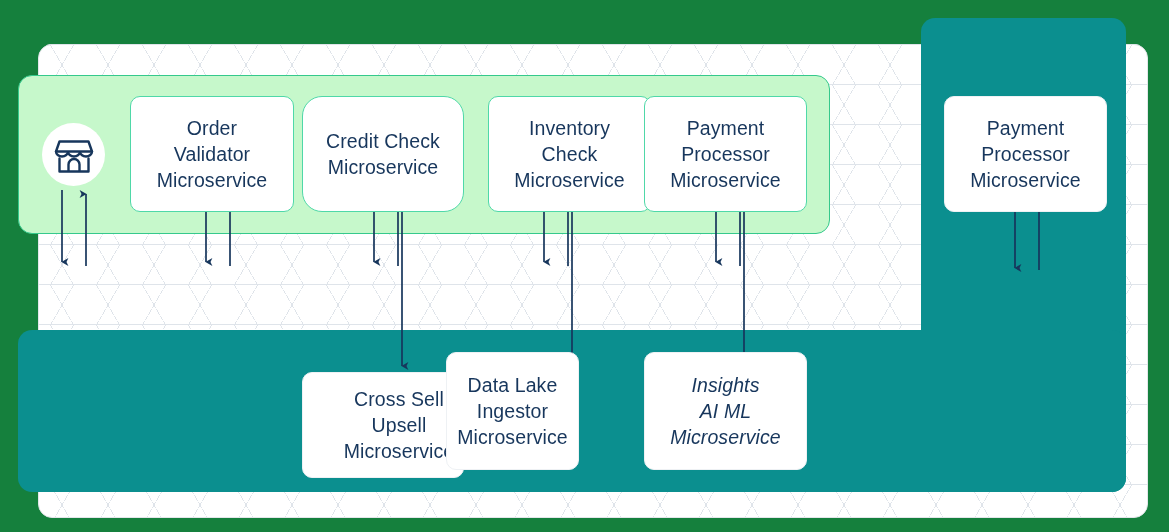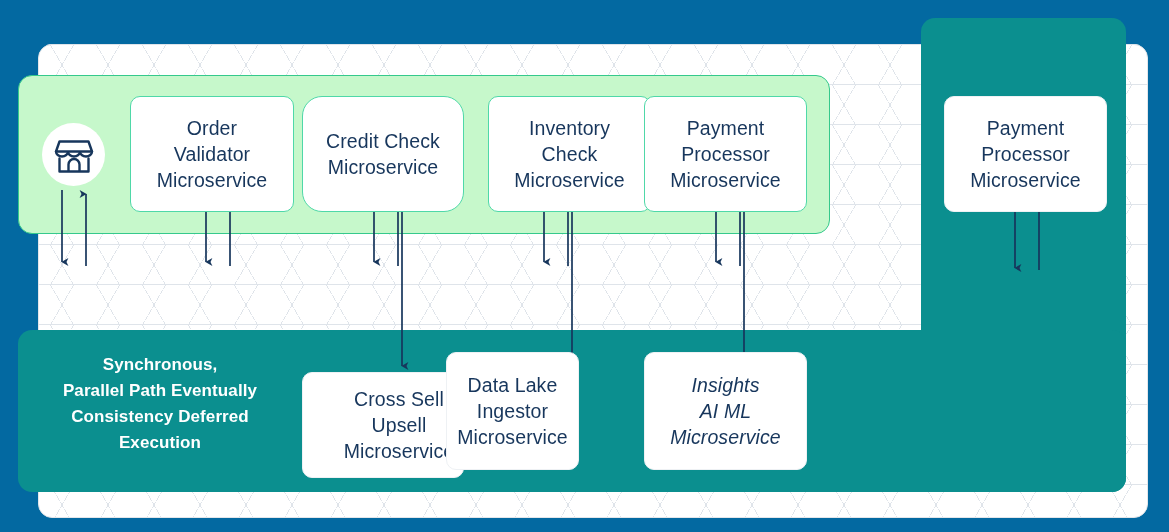--- a/index.html
+++ b/index.html
@@ -7,21 +7,21 @@
     padding: 0;
     background: #f4f4f4;
   }
   body {
     font-family: "Liberation Sans", sans-serif;
   }
   #stage {
     position: relative;
     width: 1169px;
     height: 532px;
-    background: #0369a1;
+    background: #15803d;
     overflow: hidden;
   }
 
   
   .bg-panel {
     position: absolute;
     left: 38px;
     top: 44px;
     width: 1110px;
     height: 474px;
@@ -198,24 +198,20 @@
 Microservice</div>
 
   <div class="card in-green" style="left:644px; top:96px; width:163px; height:116px;">Payment
 Processor
 Microservice</div>
 
   <div class="card plain" style="left:944px; top:96px; width:163px; height:116px;">Payment
 Processor
 Microservice</div>
 
-  <div class="teal-label">Synchronous,
-Parallel Path Eventually
-Consistency Deferred
-Execution</div>
 
   <div class="card plain" style="left:302px; top:372px; width:162px; height:106px;padding-left:32px;">Cross Sell
 Upsell
 Microservice</div>
 
   <div class="card plain" style="left:446px; top:352px; width:133px; height:118px;">Data Lake
 Ingestor
 Microservice</div>
 
   <div class="card plain" style="left:644px; top:352px; width:163px; height:118px;font-style:italic;">Insights

